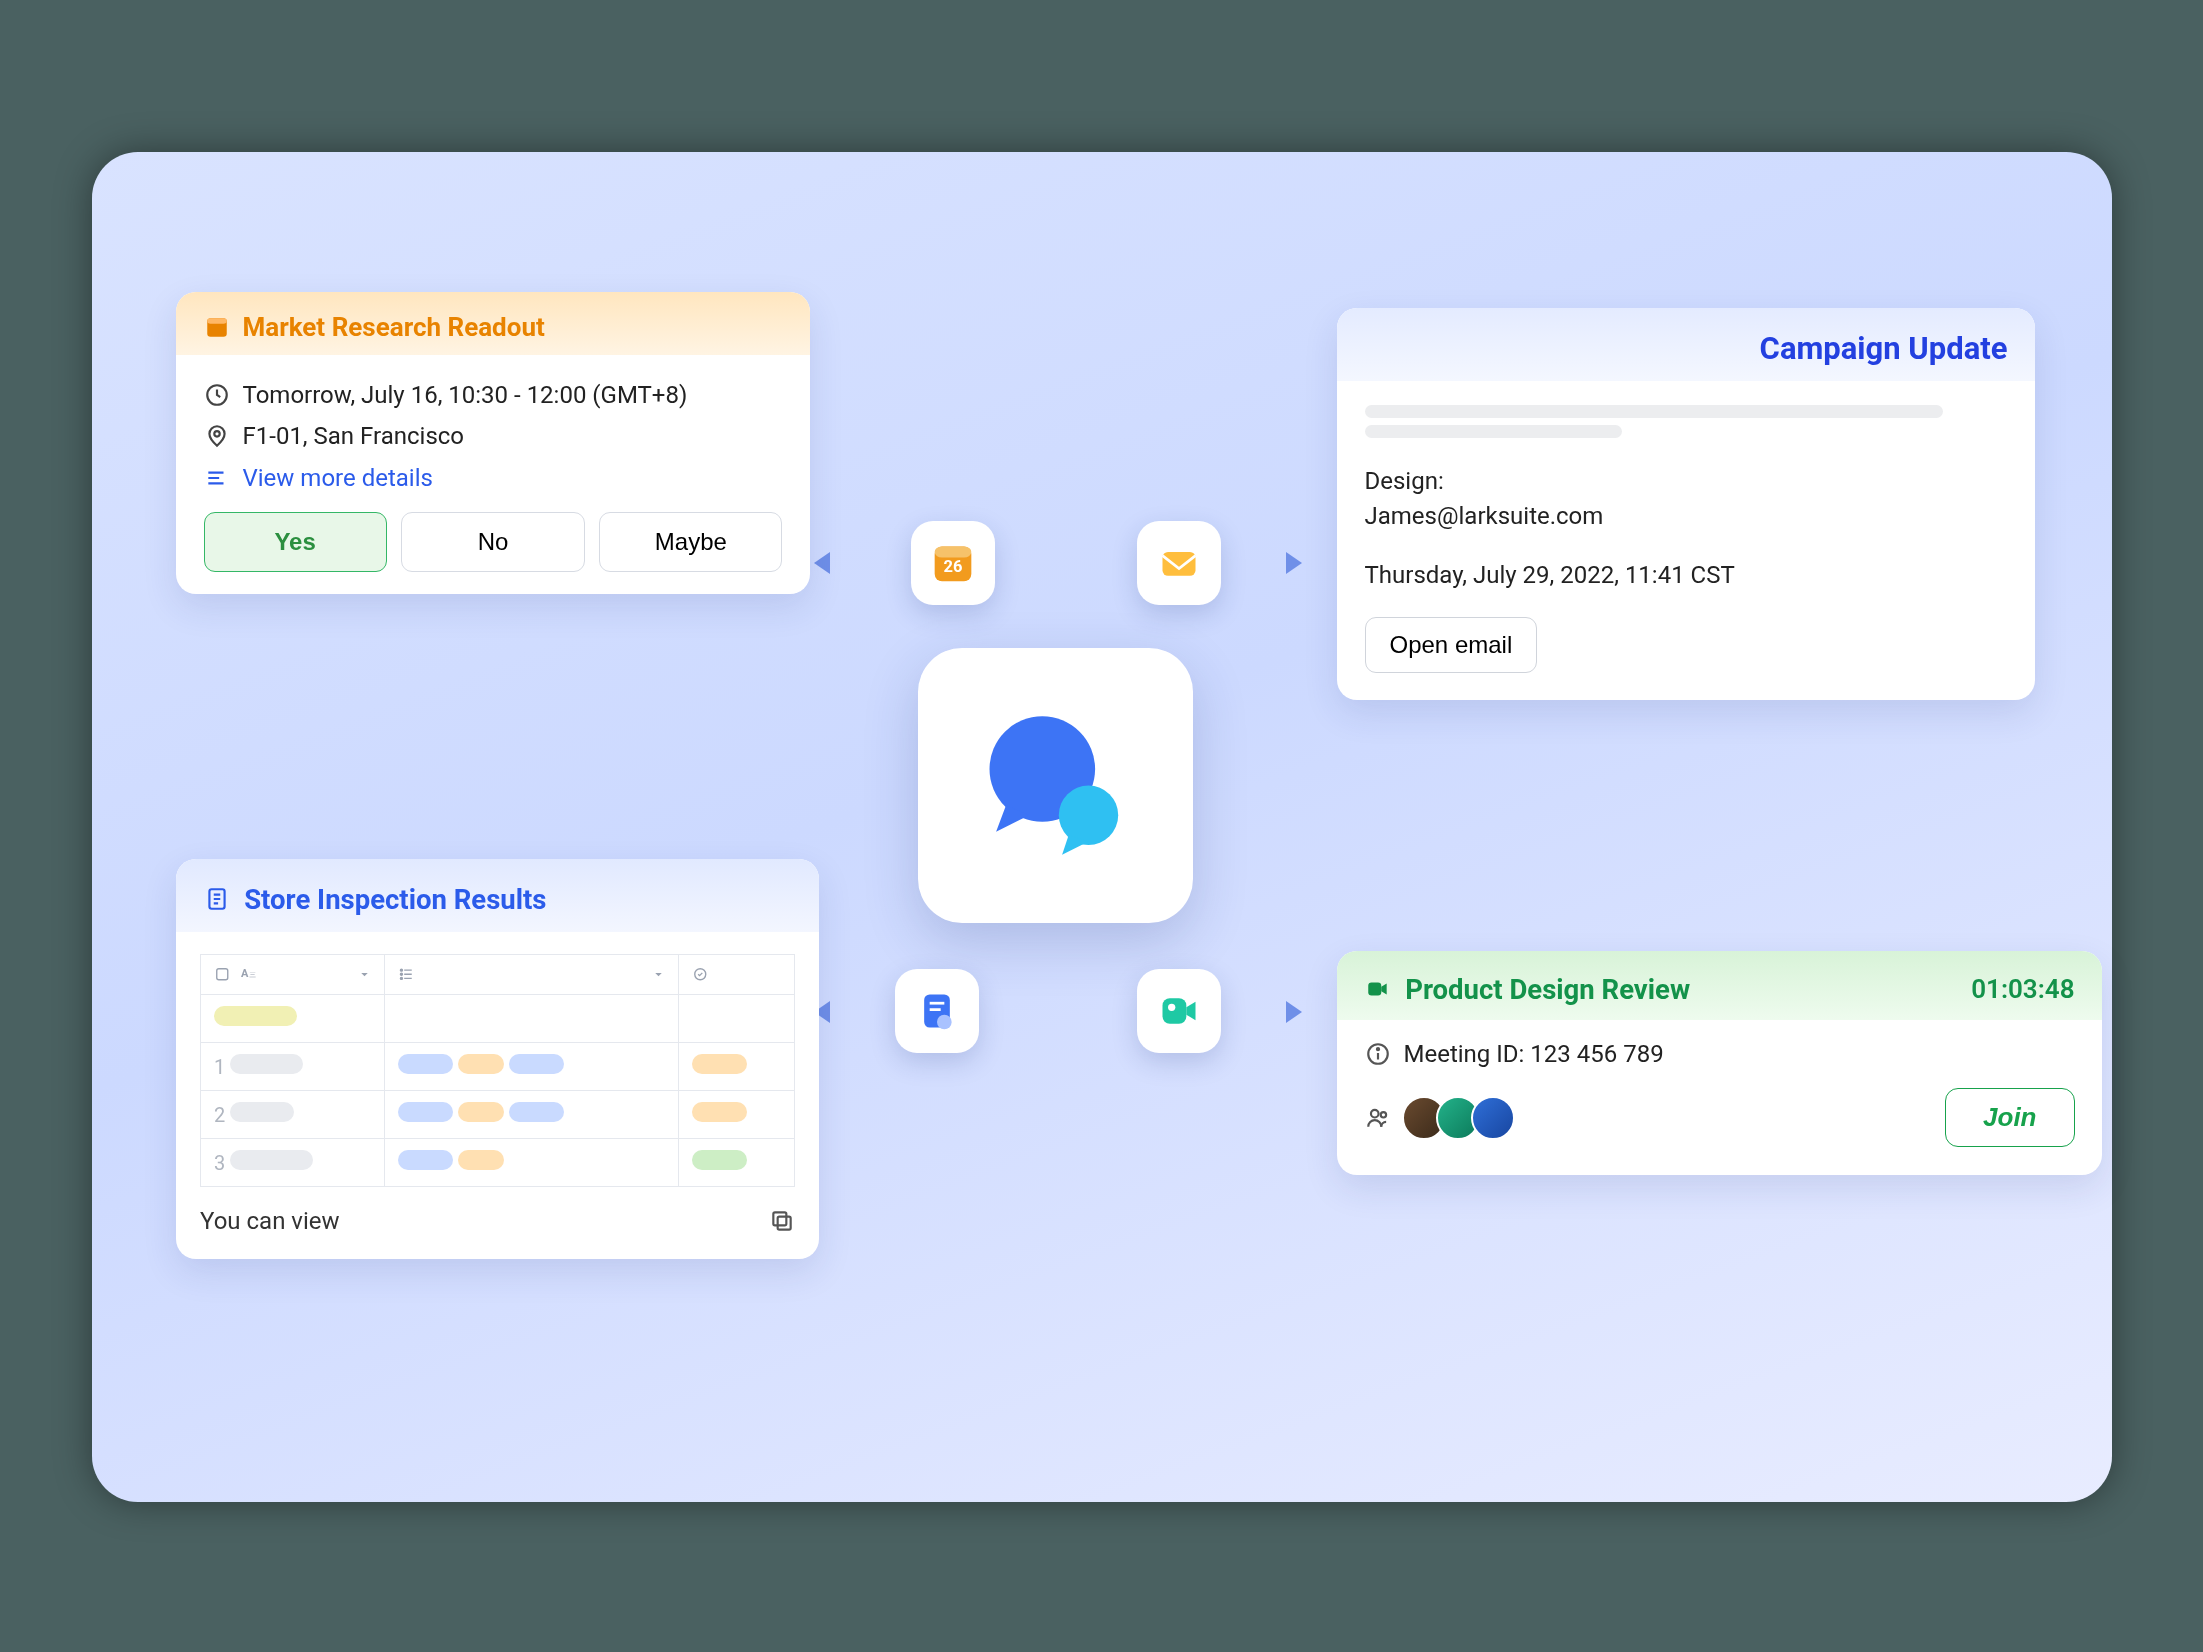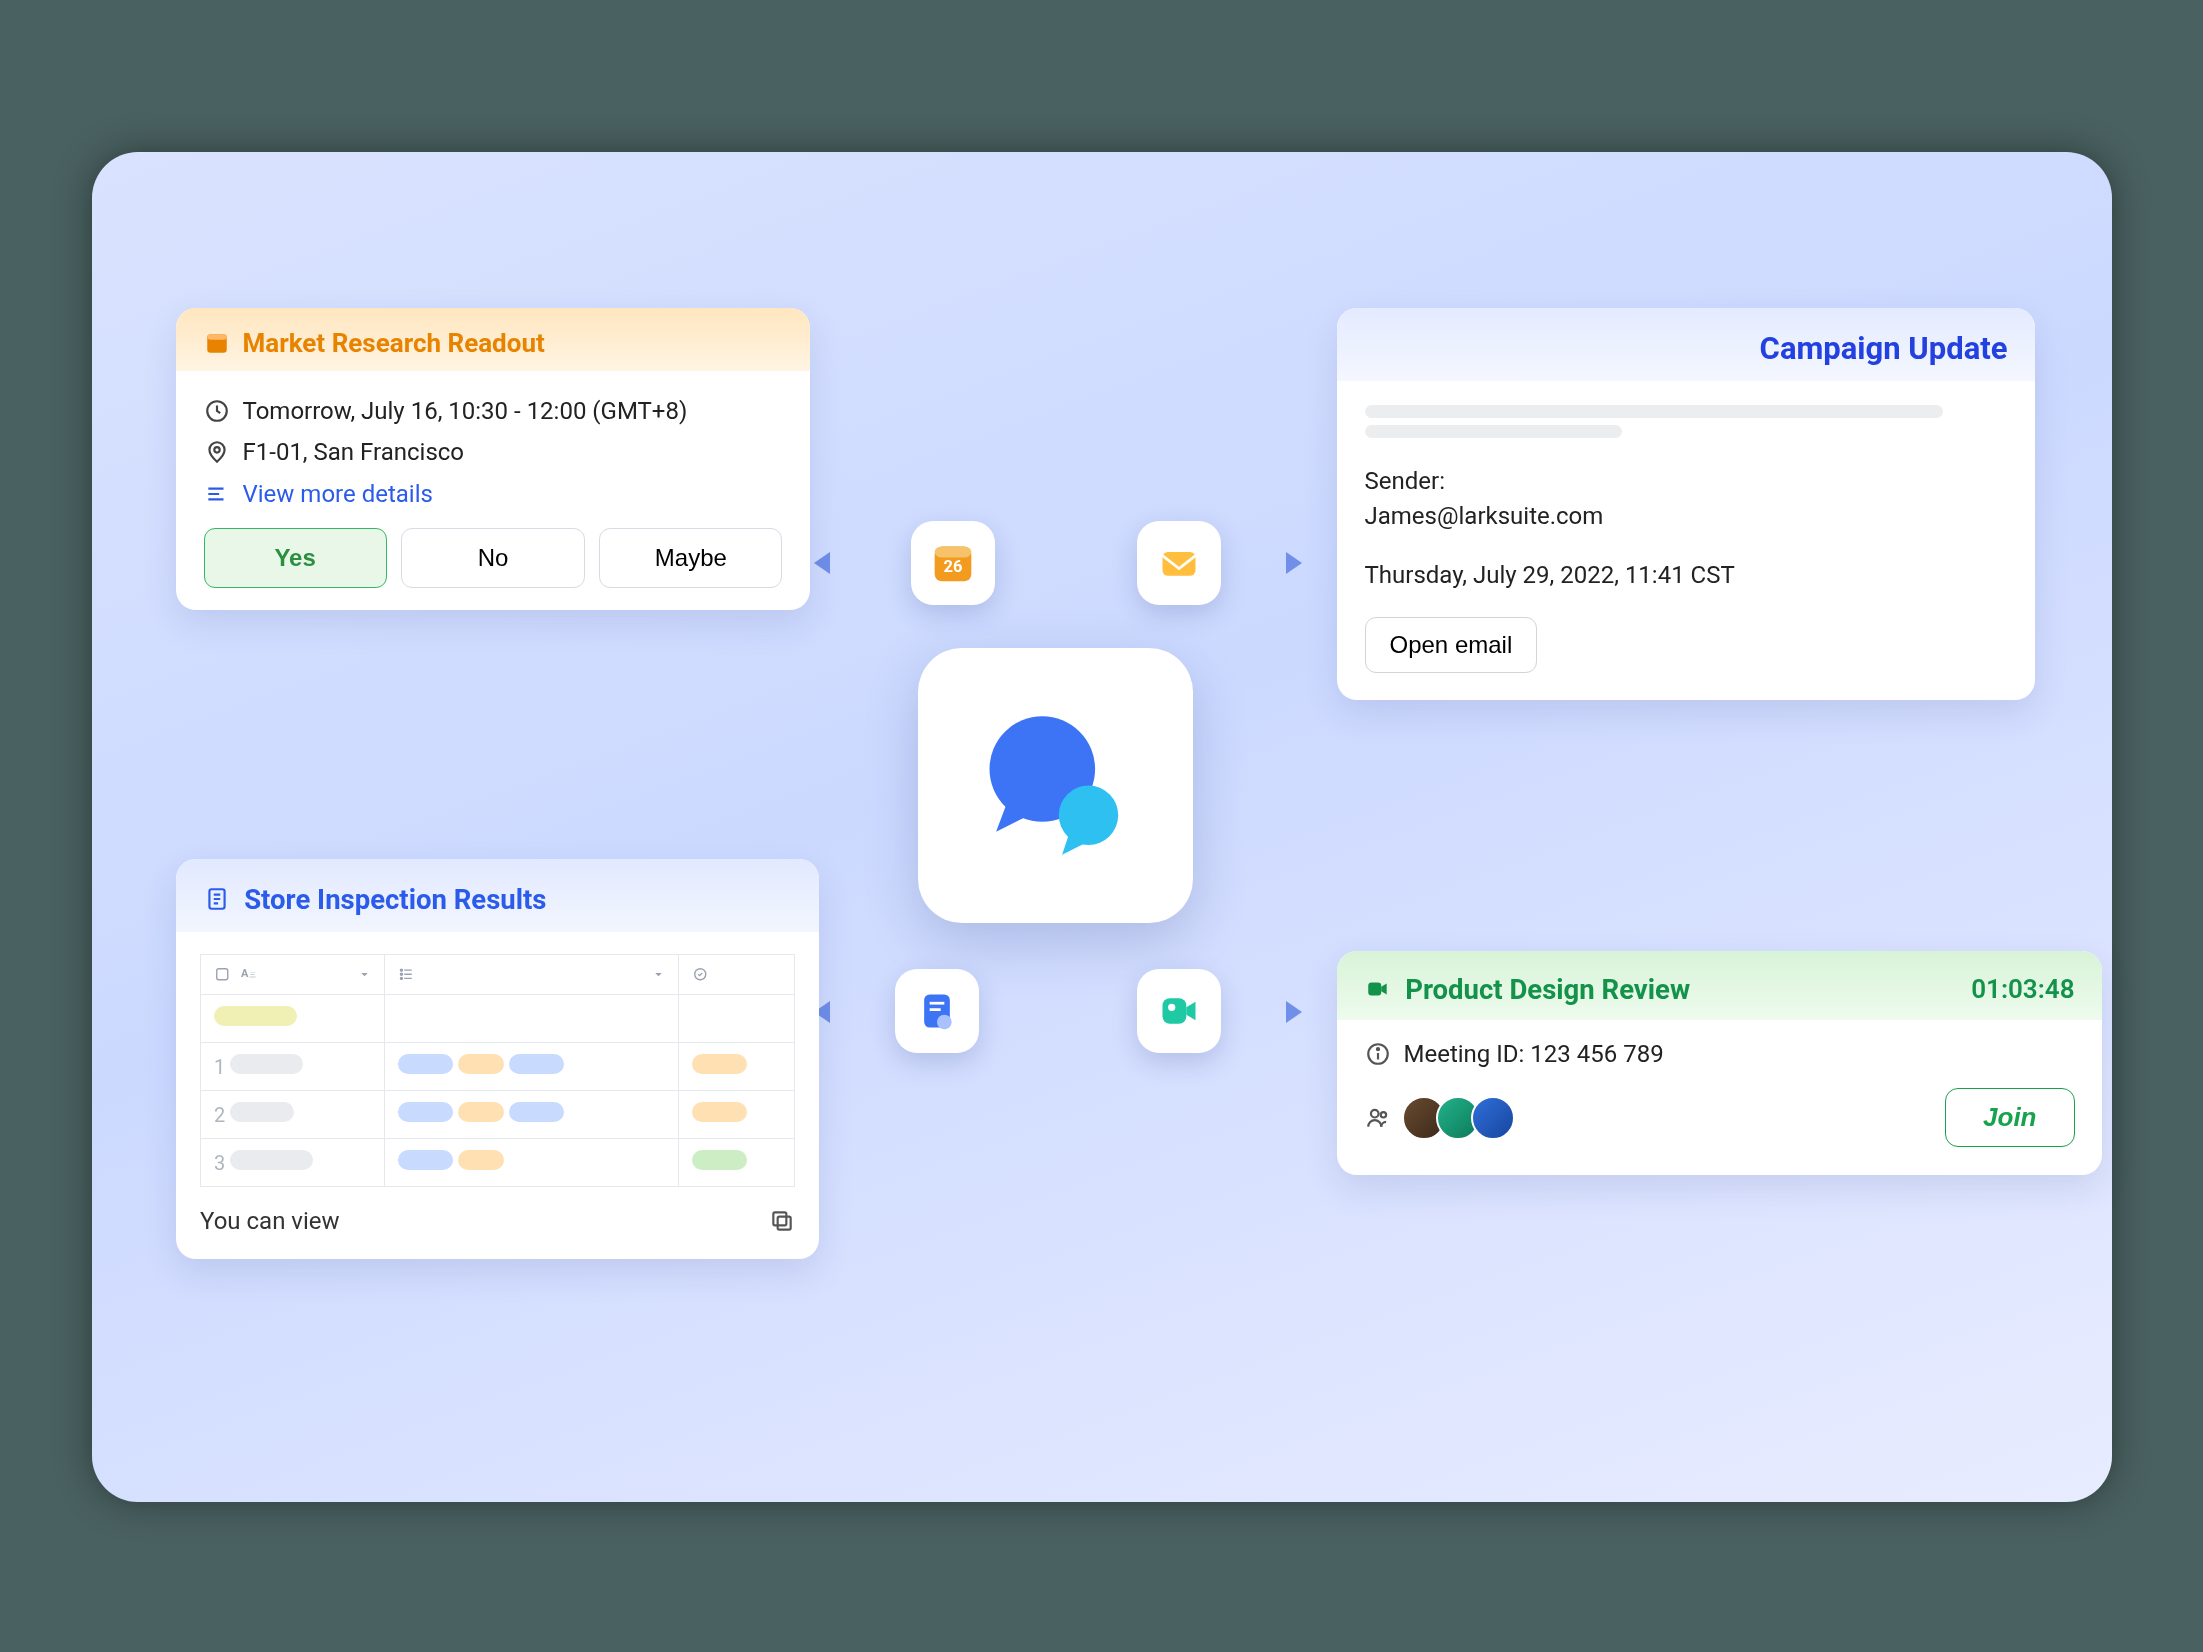--- a/index.html
+++ b/index.html
@@ -61,21 +61,21 @@
   
   .card {
     position: absolute;
     background: #fff;
     border-radius: 20px;
     box-shadow: 0 13px 35px rgba(30,50,120,.12);
     overflow: hidden;
   }
 
   
-  #card-market { left: 84px; top: 156px; width: 634px; }
+  #card-market { left: 84px; top: 140px; width: 634px; }
   #card-market .head {
     background: linear-gradient(180deg,#ffe6bf 0%, #fff4e3 100%);
     padding: 20px 27.5px 13px; display: flex; align-items: center; gap: 13px;
     color: #e88300; font-weight: 700; font-size: 26px;
   }
   #card-market .body { padding: 13px 27.5px 22px; font-size: 24px; color: #222; }
   #card-market .row { display: flex; align-items: center; gap: 13px; margin: 13px 0; }
   #card-market .link { display: flex; align-items: center; gap: 13px; margin: 14.7px 0 20px; color: #2b5bea; font-size: 24px; }
   #card-market .btnrow { display: flex; gap: 14.7px; }
   #card-market .btnrow button {
@@ -255,21 +255,21 @@
       </div>
     </div>
   </div>
 
   <div class="card" id="card-camp">
     <div class="head">Campaign Update</div>
     <div class="body">
       <div class="sk sk1"></div>
       <div class="sk sk2"></div>
       <div class="block">
-        <div>Sender:</div>
+        <div>Design:</div>
         <div>James@larksuite.com</div>
       </div>
       <div class="block">
         <div>Thursday, July 29, 2022, 11:41 CST</div>
       </div>
       <button class="openbtn">Open email</button>
     </div>
   </div>
 
   <div class="card" id="card-store">

